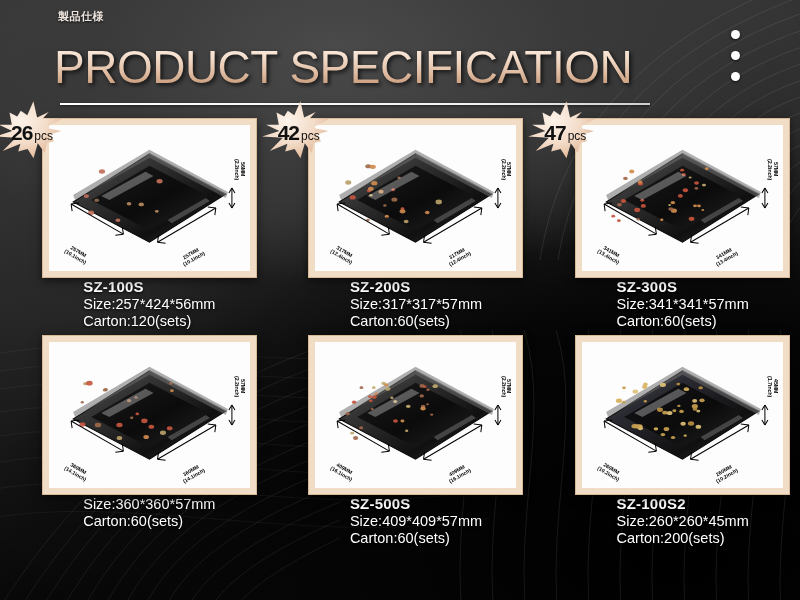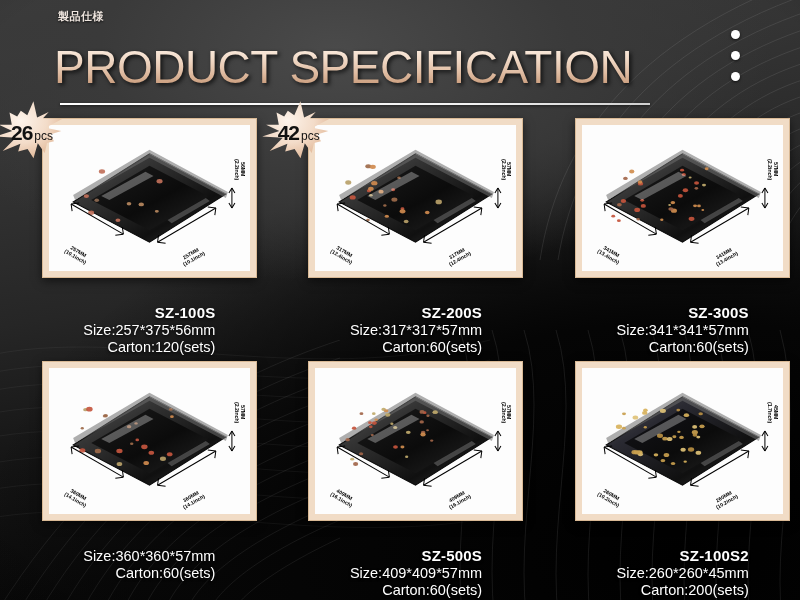--- a/index.html
+++ b/index.html
@@ -96,21 +96,21 @@
   .burst-txt {
     position:relative; z-index:2;
     font-weight:bold; color:#111;
     white-space:nowrap;
     transform:translate(2px,2px);
   }
   .burst-num { font-size:21px; letter-spacing:-1px; }
   .burst-unit { font-size:12px; font-weight:normal; margin-left:2px; }
 
   
-  .caption { margin-top:26px; text-align:right; color:#ffffff; text-shadow:0 1px 3px rgba(0,0,0,.9); }
+  .caption { margin-top:0; text-align:left; color:#ffffff; text-shadow:0 1px 3px rgba(0,0,0,.9); }
   .cap-model { font-size:15px; font-weight:bold; letter-spacing:.2px; }
   .cap-line { font-size:14.5px; margin-top:1px; }
 
   
   .dim { position:absolute; font-size:5.2px; font-weight:bold; color:#000; line-height:1.15; white-space:nowrap; }
   .dim span { display:block; }
   .dim-w  { left:14px;  bottom:17px; transform:rotate(30deg); transform-origin:left bottom; text-align:center; }
   .dim-d  { right:44px; bottom:15px; transform:rotate(-30deg); transform-origin:right bottom; text-align:center; }
   .dim-h  { right:5px;  top:34px; writing-mode:vertical-rl; text-orientation:mixed; text-align:center; }
 </style>
@@ -265,21 +265,21 @@
               <span>(10.1inch)</span>
             </div>
             <div class="dim dim-h">
               <span>56MM</span>
               <span>(2.2inch)</span>
             </div>
           </div>
         </div>
         <div class="caption">
           <div class="cap-model">SZ-100S</div>
-          <div class="cap-line">Size:257*375*56mm</div>
+          <div class="cap-line">Size:257*424*56mm</div>
           <div class="cap-line">Carton:120(sets)</div>
         </div>
       </div>
       <div class="cell">
         <div class="burst">
           <svg viewBox="0 0 76 62" preserveAspectRatio="none">
             <defs>
               <radialGradient id="bg1" cx="38%" cy="34%" r="68%">
                 <stop offset="0%" stop-color="#fdf3ea"></stop>
                 <stop offset="58%" stop-color="#f3dcc9"></stop>
@@ -358,20 +358,33 @@
             </div>
           </div>
         </div>
         <div class="caption">
           <div class="cap-model">SZ-200S</div>
           <div class="cap-line">Size:317*317*57mm</div>
           <div class="cap-line">Carton:60(sets)</div>
         </div>
       </div>
       <div class="cell">
+        <div class="burst">
+          <svg viewBox="0 0 76 62" preserveAspectRatio="none">
+            <defs>
+              <radialGradient id="bg2" cx="38%" cy="34%" r="68%">
+                <stop offset="0%" stop-color="#fdf3ea"></stop>
+                <stop offset="58%" stop-color="#f3dcc9"></stop>
+                <stop offset="100%" stop-color="#e3bb9c"></stop>
+              </radialGradient>
+            </defs>
+            <polygon points="69.3,31.0 58.2,34.6 62.0,41.3 55.0,43.1 52.7,53.1 45.8,43.3 41.5,58.3 35.6,48.9 26.2,51.4 28.4,43.7 10.7,51.0 23.8,37.8 3.2,36.4 20.3,31.0 7.1,24.7 19.8,24.8 17.5,12.4 25.2,16.4 28.8,10.8 35.3,15.2 41.4,1.2 45.1,17.6 56.7,11.9 50.8,18.6 70.1,19.1 53.6,27.8" fill="url(#bg2)"></polygon>
+          </svg>
+          <div class="burst-txt"><span class="burst-num">47</span><span class="burst-unit">pcs</span></div>
+        </div>
         <div class="frame">
           <div class="photo">
             <svg viewBox="0 0 200 120" preserveAspectRatio="xMidYMid meet">
               <defs>
                 <linearGradient id="rim3" x1="0" y1="0" x2="1" y2="1">
                   <stop offset="0%" stop-color="#5a5a5a"></stop>
                   <stop offset="30%" stop-color="#343434"></stop>
                   <stop offset="70%" stop-color="#101010"></stop>
                   <stop offset="100%" stop-color="#3e3e3e"></stop>
                 </linearGradient>

